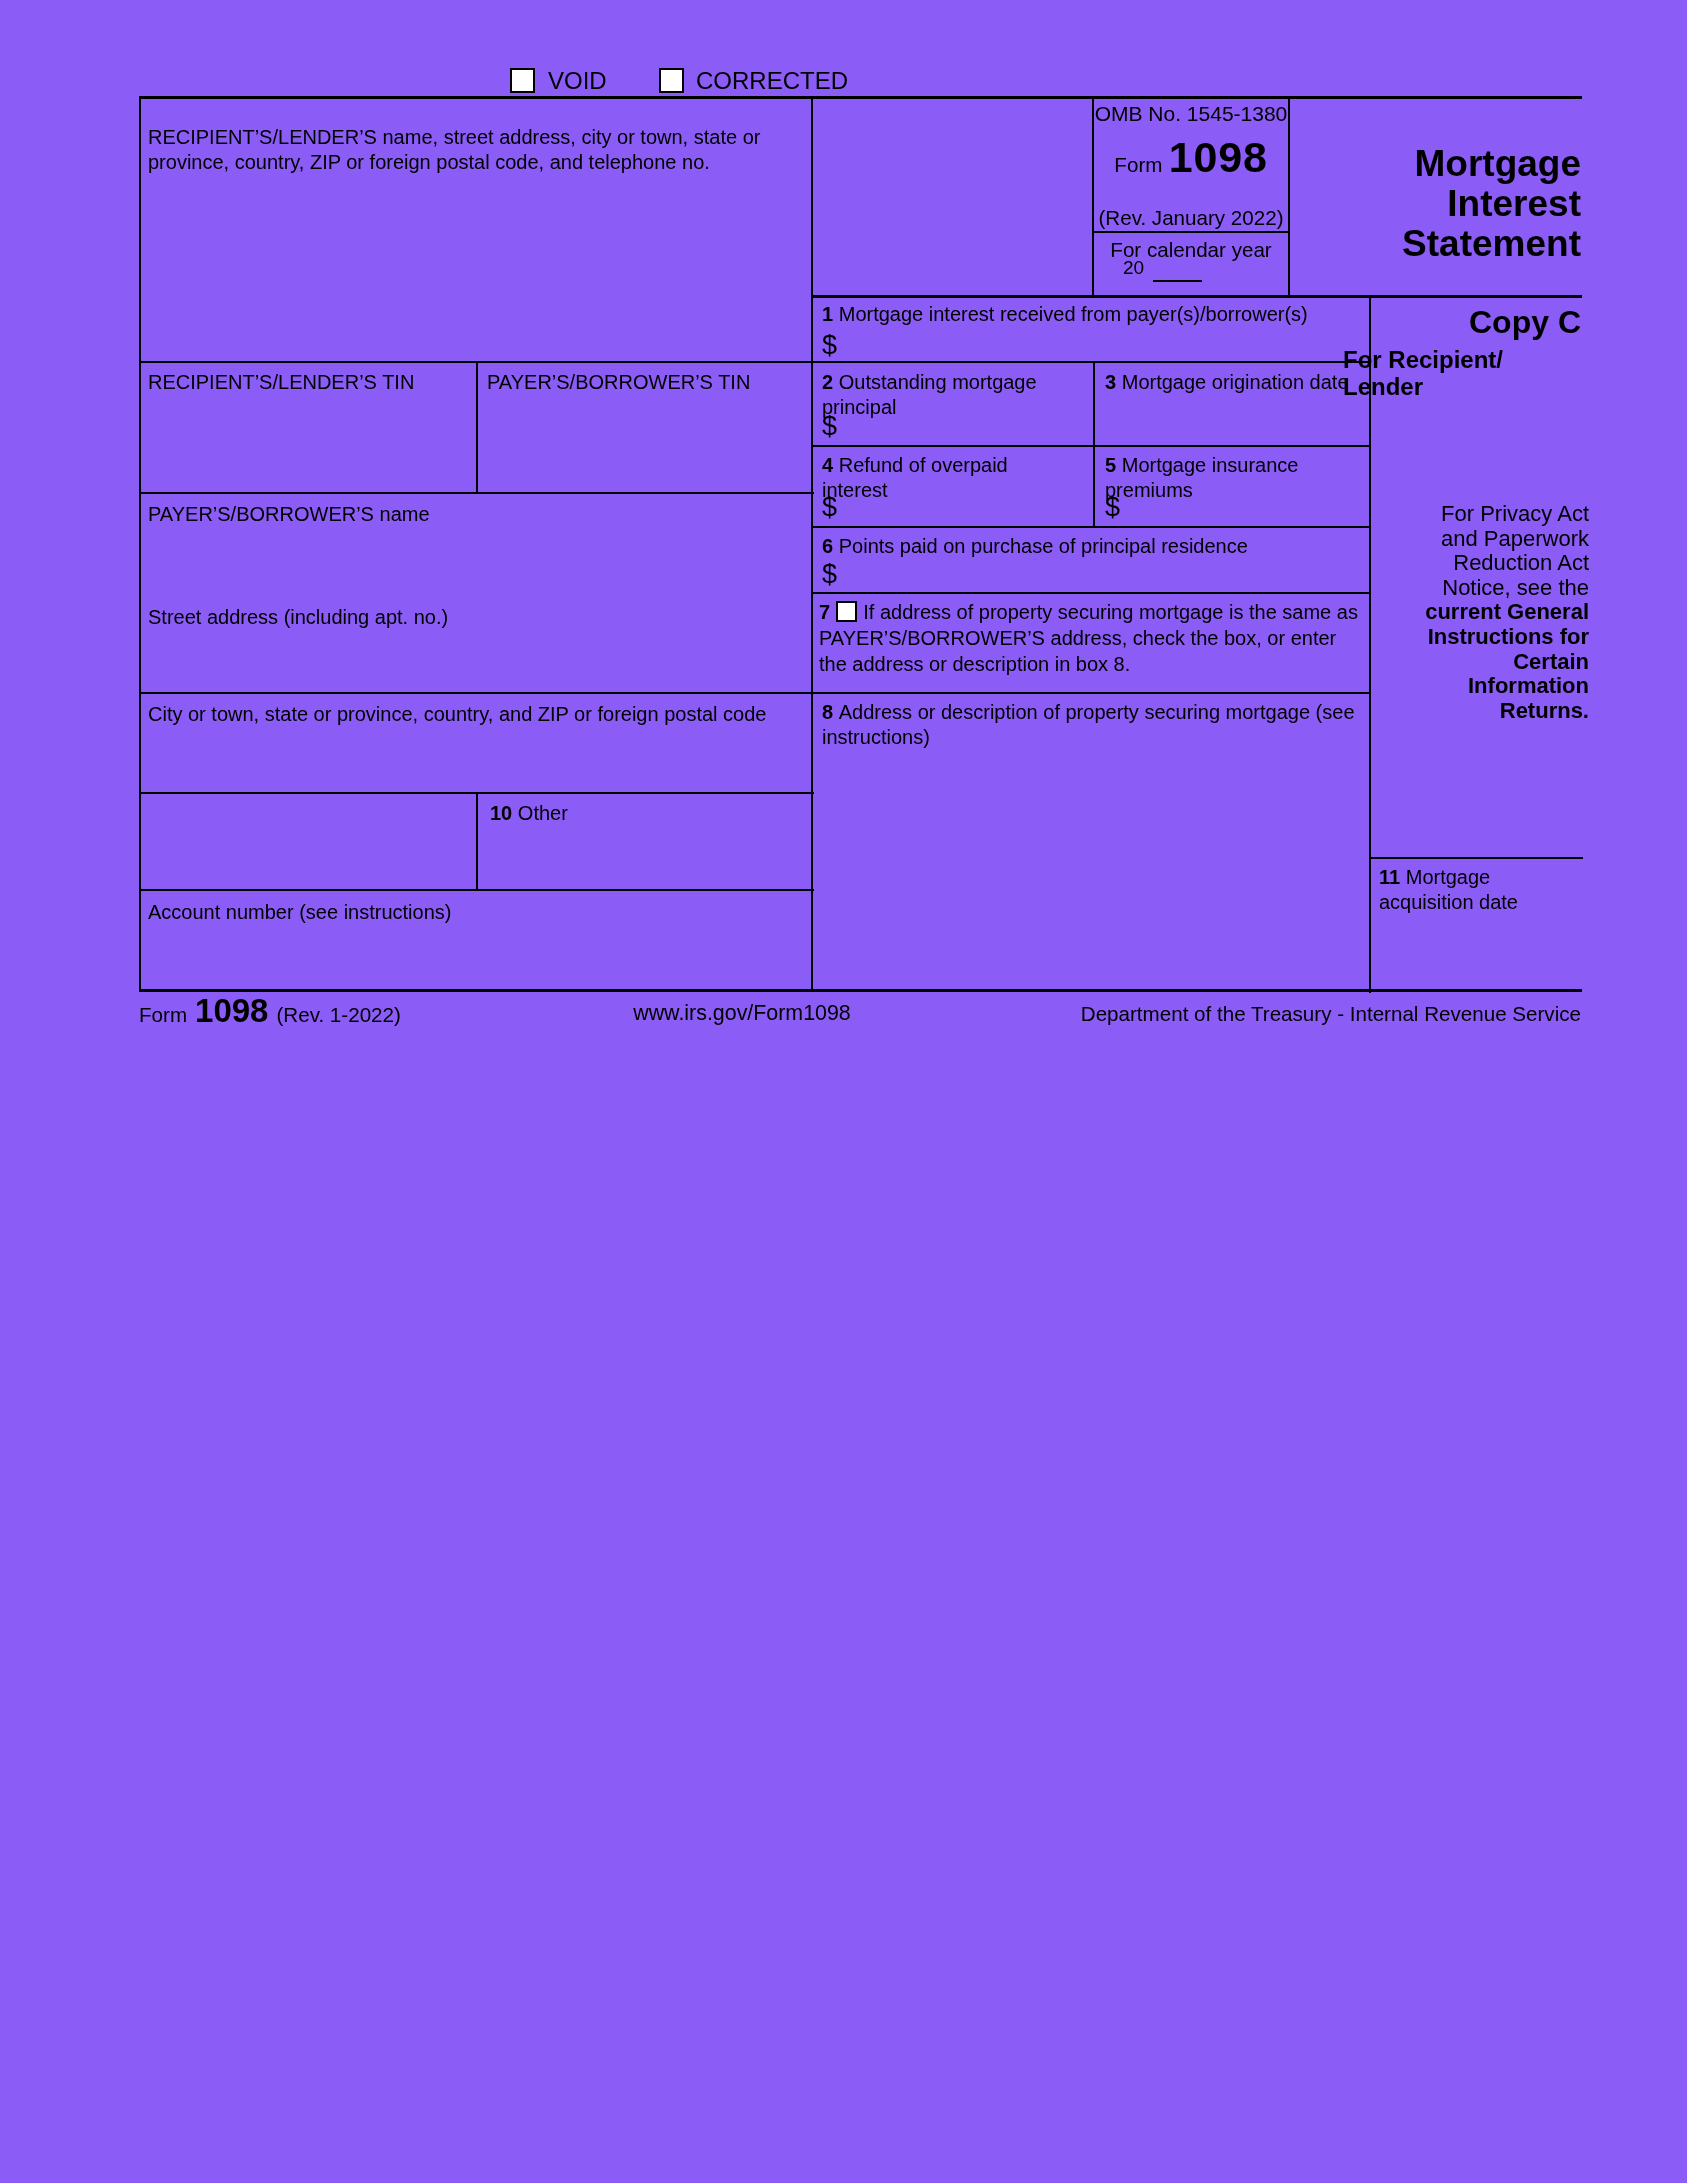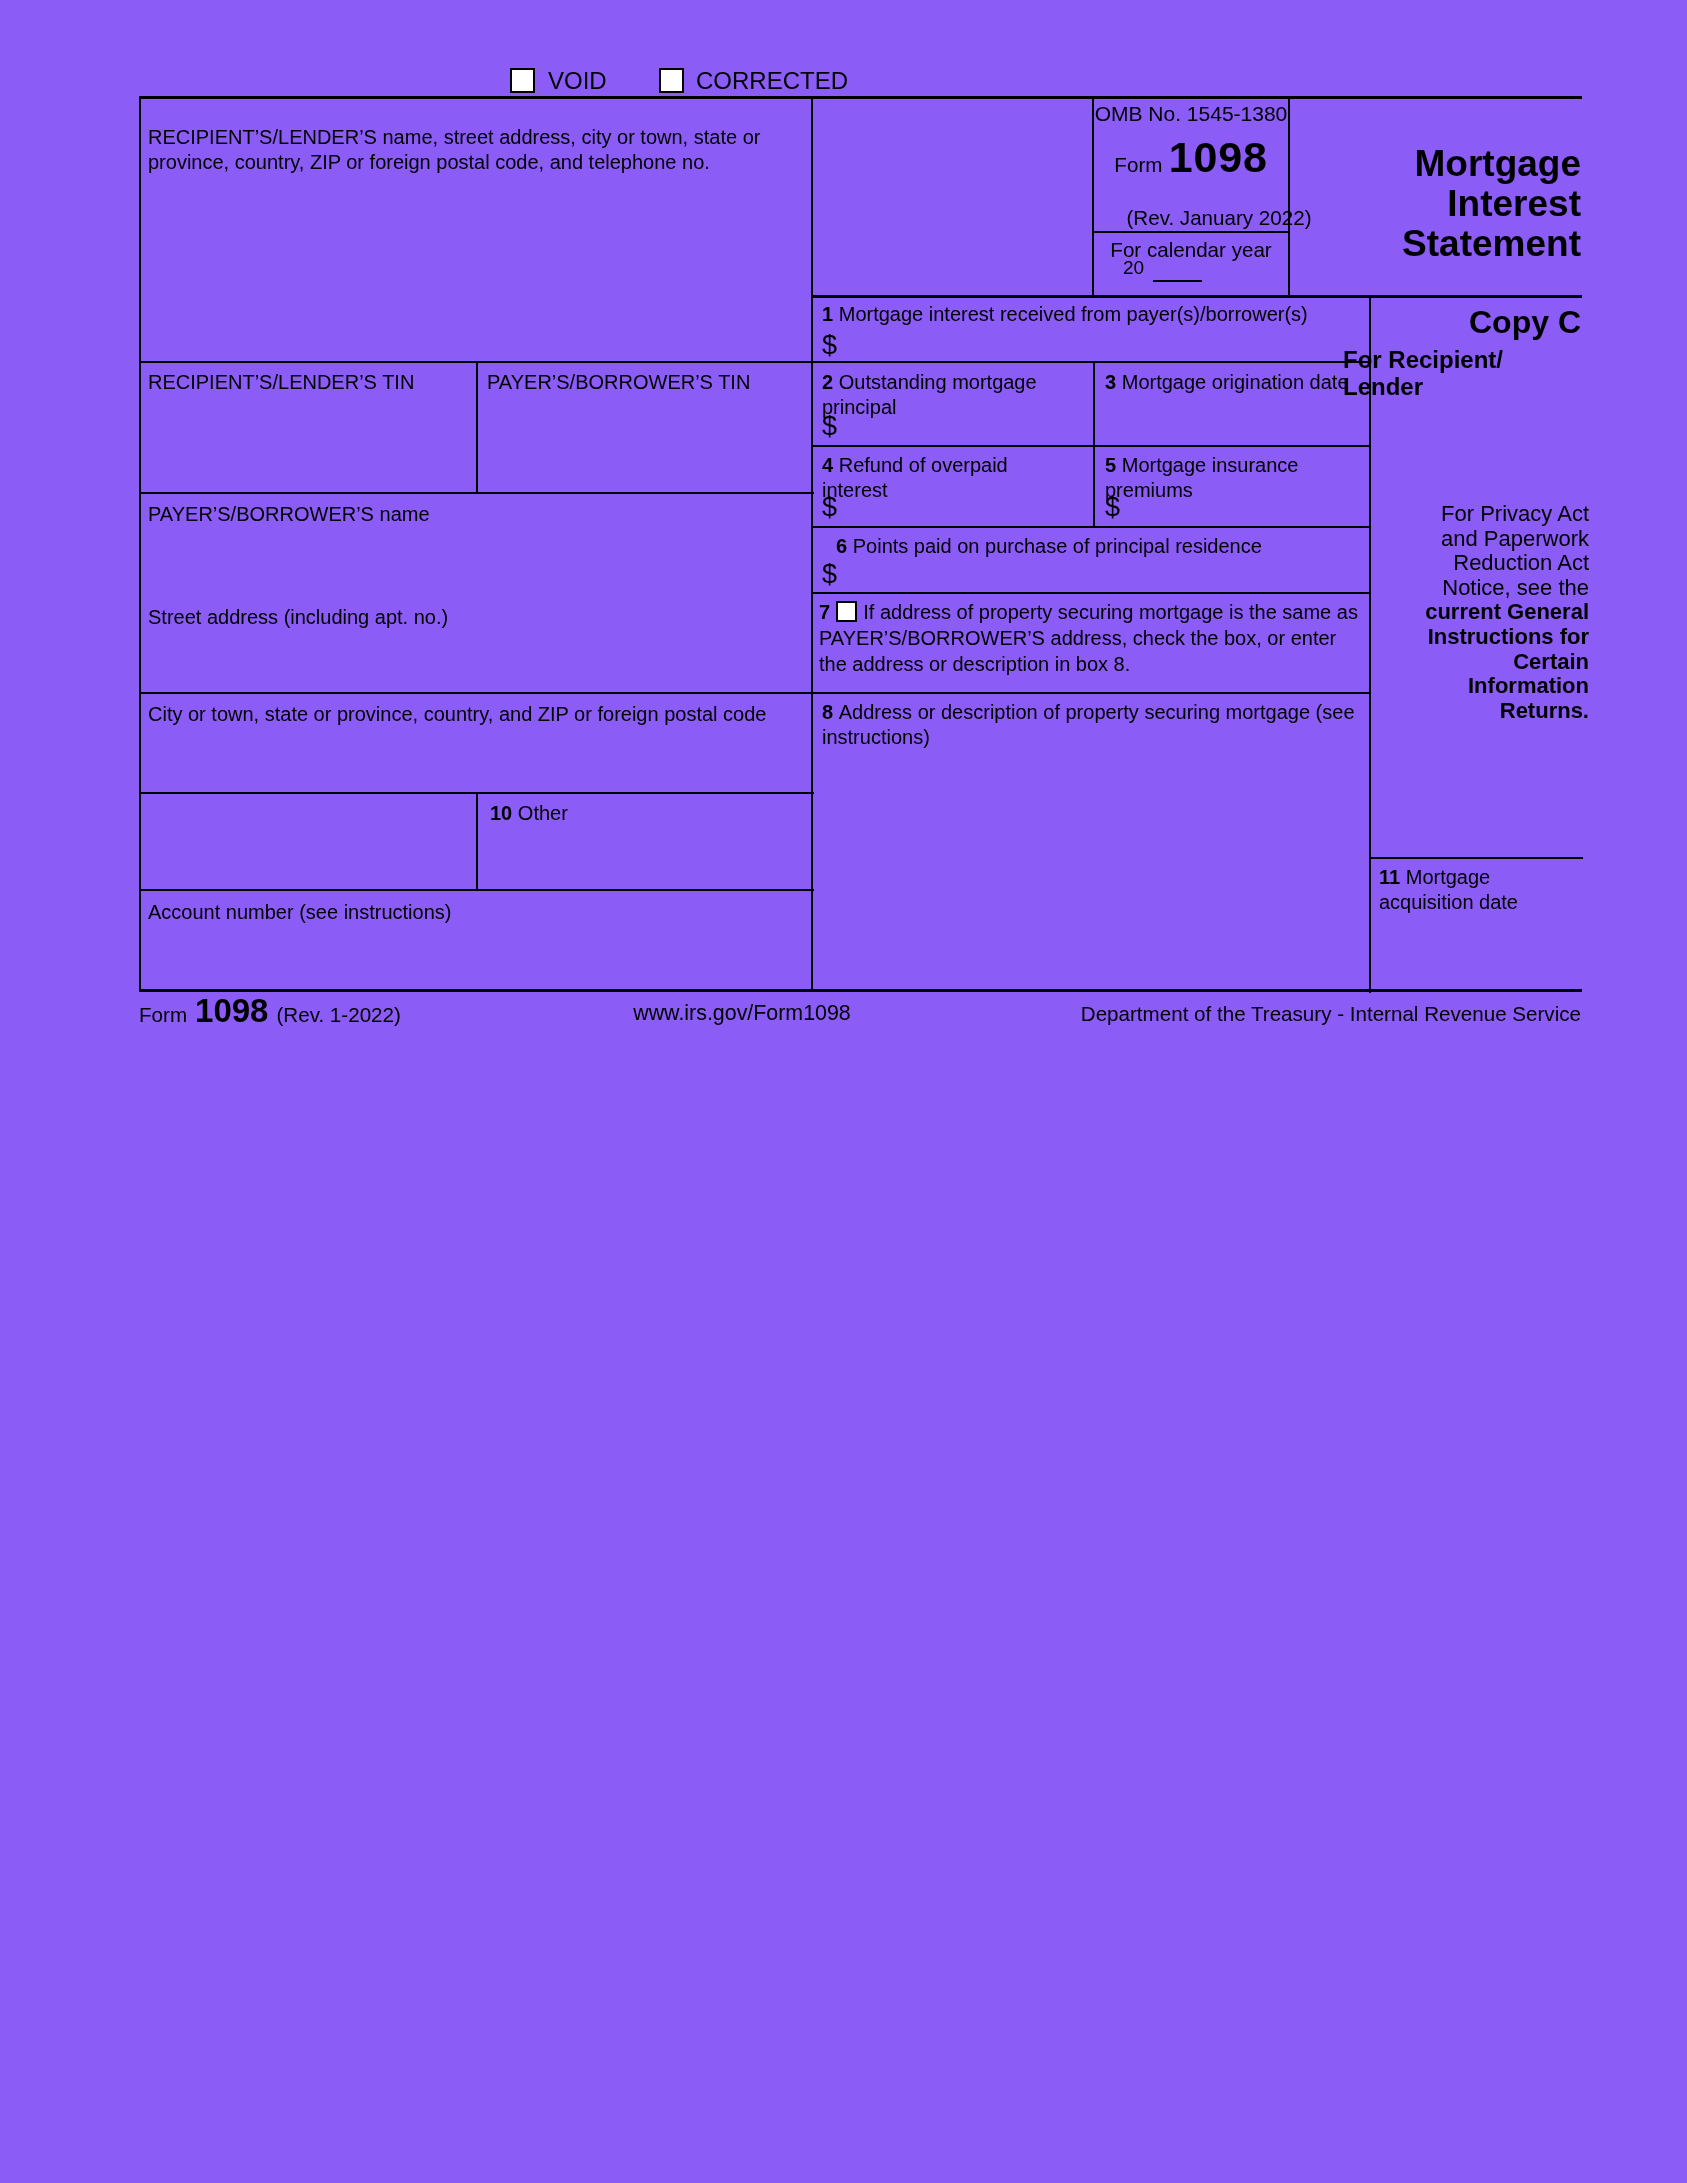--- a/index.html
+++ b/index.html
@@ -55,21 +55,21 @@
   <span class="cb cb-big" style="left:659px;top:68px;"></span>
   <div class="txt caps-lbl" style="left:696px;top:67px;">CORRECTED</div>
 
   <div class="txt lbl" style="left:148px;top:105px;width:651px;margin-top:20px;">RECIPIENT’S/LENDER’S name, street address, city or town, state or province, country, ZIP or foreign postal code, and telephone no.</div>
 
   <div class="txt lbl center" style="left:1092px;top:102px;width:198px;font-size:21px;">OMB No. 1545-1380</div>
   <div class="txt" style="left:1092px;top:133px;width:198px;display:flex;justify-content:center;align-items:baseline;gap:6.4px;">
     <span style="font-size:20.6px;">Form</span>
     <span style="font-size:43px;font-weight:bold;letter-spacing:0.8px;">1098</span>
   </div>
-  <div class="txt lbl center" style="left:1092px;top:206px;width:198px;font-size:20.6px;padding-left:28px;">(Rev. January 2022)</div>
+  <div class="txt lbl center" style="left:1092px;top:206px;width:198px;font-size:20.6px;">(Rev. January 2022)</div>
   <div class="txt lbl center" style="left:1092px;top:238px;width:198px;font-size:20.6px;">For calendar year</div>
   <div class="txt" style="left:1123px;top:257px;font-size:19px;">20</div>
   <div class="ln" style="left:1153px;top:280px;width:49px;height:2.4px;"></div>
 
   <div class="txt title" style="right:106px;top:144px;width:318px;">
     <div>Mortgage</div>
     <div>Interest</div>
     <div>Statement</div>
   </div>
 
@@ -93,21 +93,21 @@
     <b class="bn">4</b><span>Refund of overpaid interest</span>
   </div>
   <div class="dollar" style="left:822px;top:494px;">$</div>
   <div class="txt lbl" style="left:1105px;top:453px;width:246px;">
     <b class="bn">5</b><span>Mortgage insurance premiums</span>
   </div>
   <div class="dollar" style="left:1105px;top:494px;">$</div>
 
   <div class="txt lbl" style="left:148px;top:502px;width:635px;">PAYER’S/BORROWER’S name</div>
 
-  <div class="txt lbl" style="left:822px;top:534px;width:540px;margin-left:14px;">
+  <div class="txt lbl" style="left:822px;top:534px;width:540px;">
     <b class="bn">6</b><span>Points paid on purchase of principal residence</span>
   </div>
   <div class="dollar" style="left:822px;top:561px;">$</div>
 
   <div class="txt lbl" style="left:148px;top:605px;width:635px;">Street address (including apt. no.)</div>
 
   <div class="txt lbl" style="left:819px;top:599px;width:548px;line-height:26px;">
     <b class="bn">7</b><span class="cb cb-small"></span><span>If address of property securing mortgage is the same as PAYER’S/BORROWER’S address, check the box, or enter the address or description in box 8.</span>
   </div>
 

